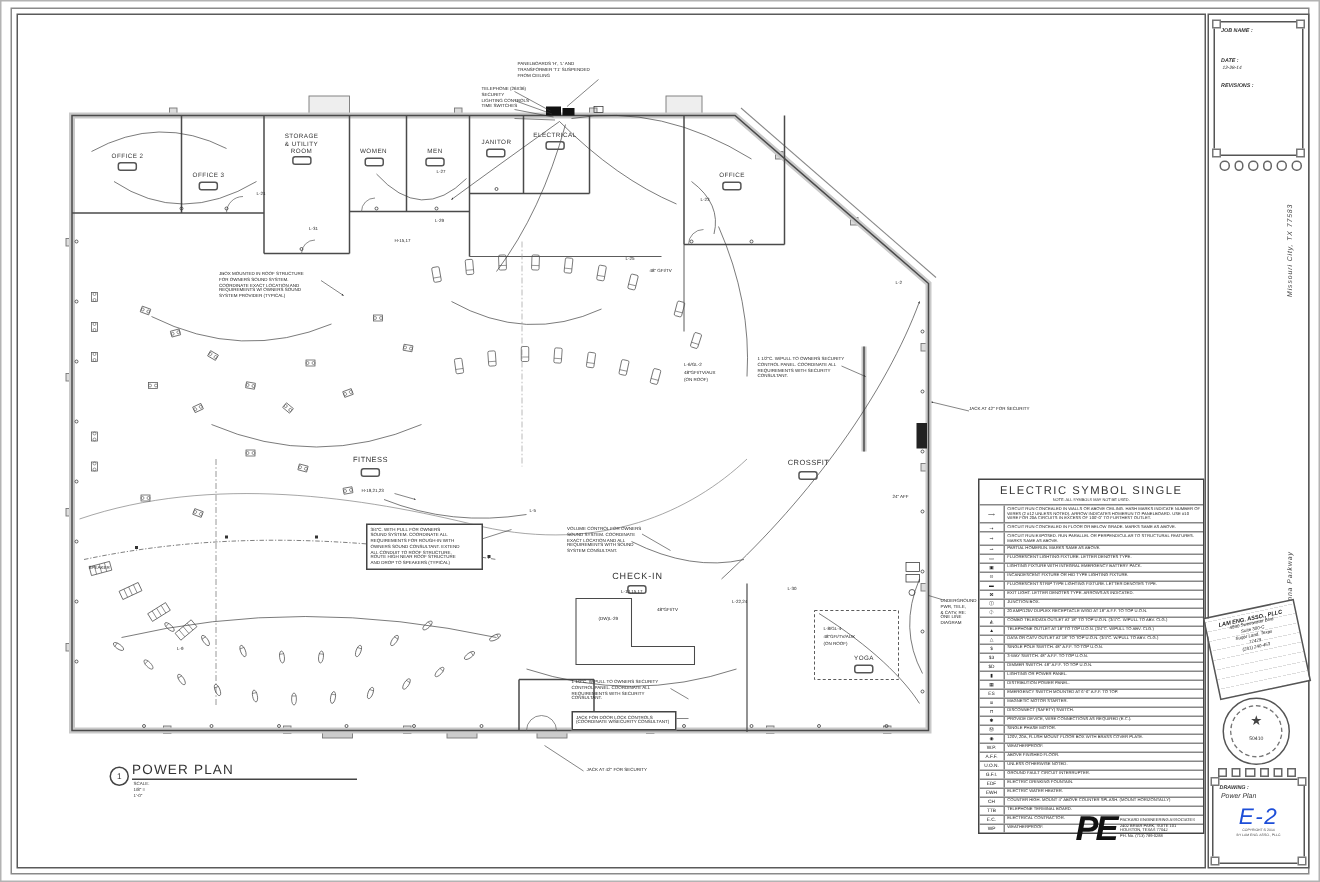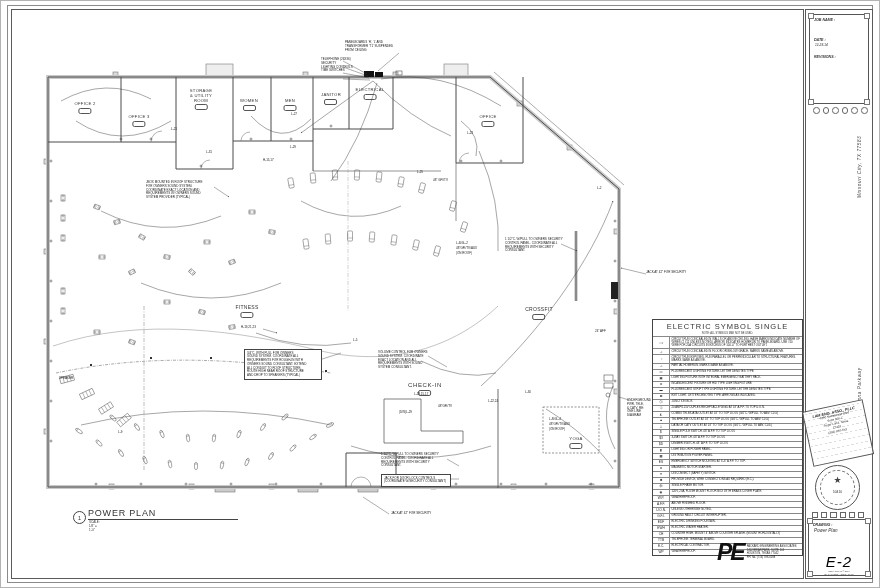--- a/index.html
+++ b/index.html
@@ -54,21 +54,21 @@
     repeating-linear-gradient(0deg,#fff 0 6px,#ddd 6px 6.5px),
     repeating-linear-gradient(90deg,rgba(255,255,255,0) 0 9px,#ddd 9px 9.5px);}
   .stamp-name{font-size:3.8px;font-weight:bold;font-style:italic;margin-top:4px;color:#222;}
   .stamp-line{font-size:3px;font-style:italic;line-height:1.3;color:#222;}
   .seal{position:absolute;left:814px;top:464px;width:43px;height:43px;border:.9px solid #555;border-radius:50%;text-align:center;}
   .seal-inner{position:absolute;left:4px;top:4px;right:4px;bottom:4px;border:.6px dashed #777;border-radius:50%;}
   .seal-star{position:absolute;left:0;right:0;top:10px;font-size:9px;color:#444;line-height:1;}
   .seal-num{position:absolute;left:0;right:0;top:24px;font-size:3.4px;color:#333;}
   .tb-bottom{left:807px;top:518px;width:60px;height:55px;}
   .tb-dname{font-size:4.6px;font-style:italic;color:#333;margin:1px 0 0 5px;}
-  .tb-sheet{font-size:15px;font-style:italic;color:#000000;text-align:center;margin-top:20px;letter-spacing:1px;}
+  .tb-sheet{font-size:15px;font-style:italic;color:#1d4ed8;text-align:center;margin-top:3px;letter-spacing:1px;}
   .tb-copy{font-size:2.3px;text-align:center;color:#444;line-height:1.3;}
 </style>
 </head>
 <body>
 
 <div class="sheet">
   <div class="outer-frame"></div>
   <div class="main-frame"></div>
 
   <svg class="plan-svg" width="878" height="586" viewBox="0 0 878 586">

